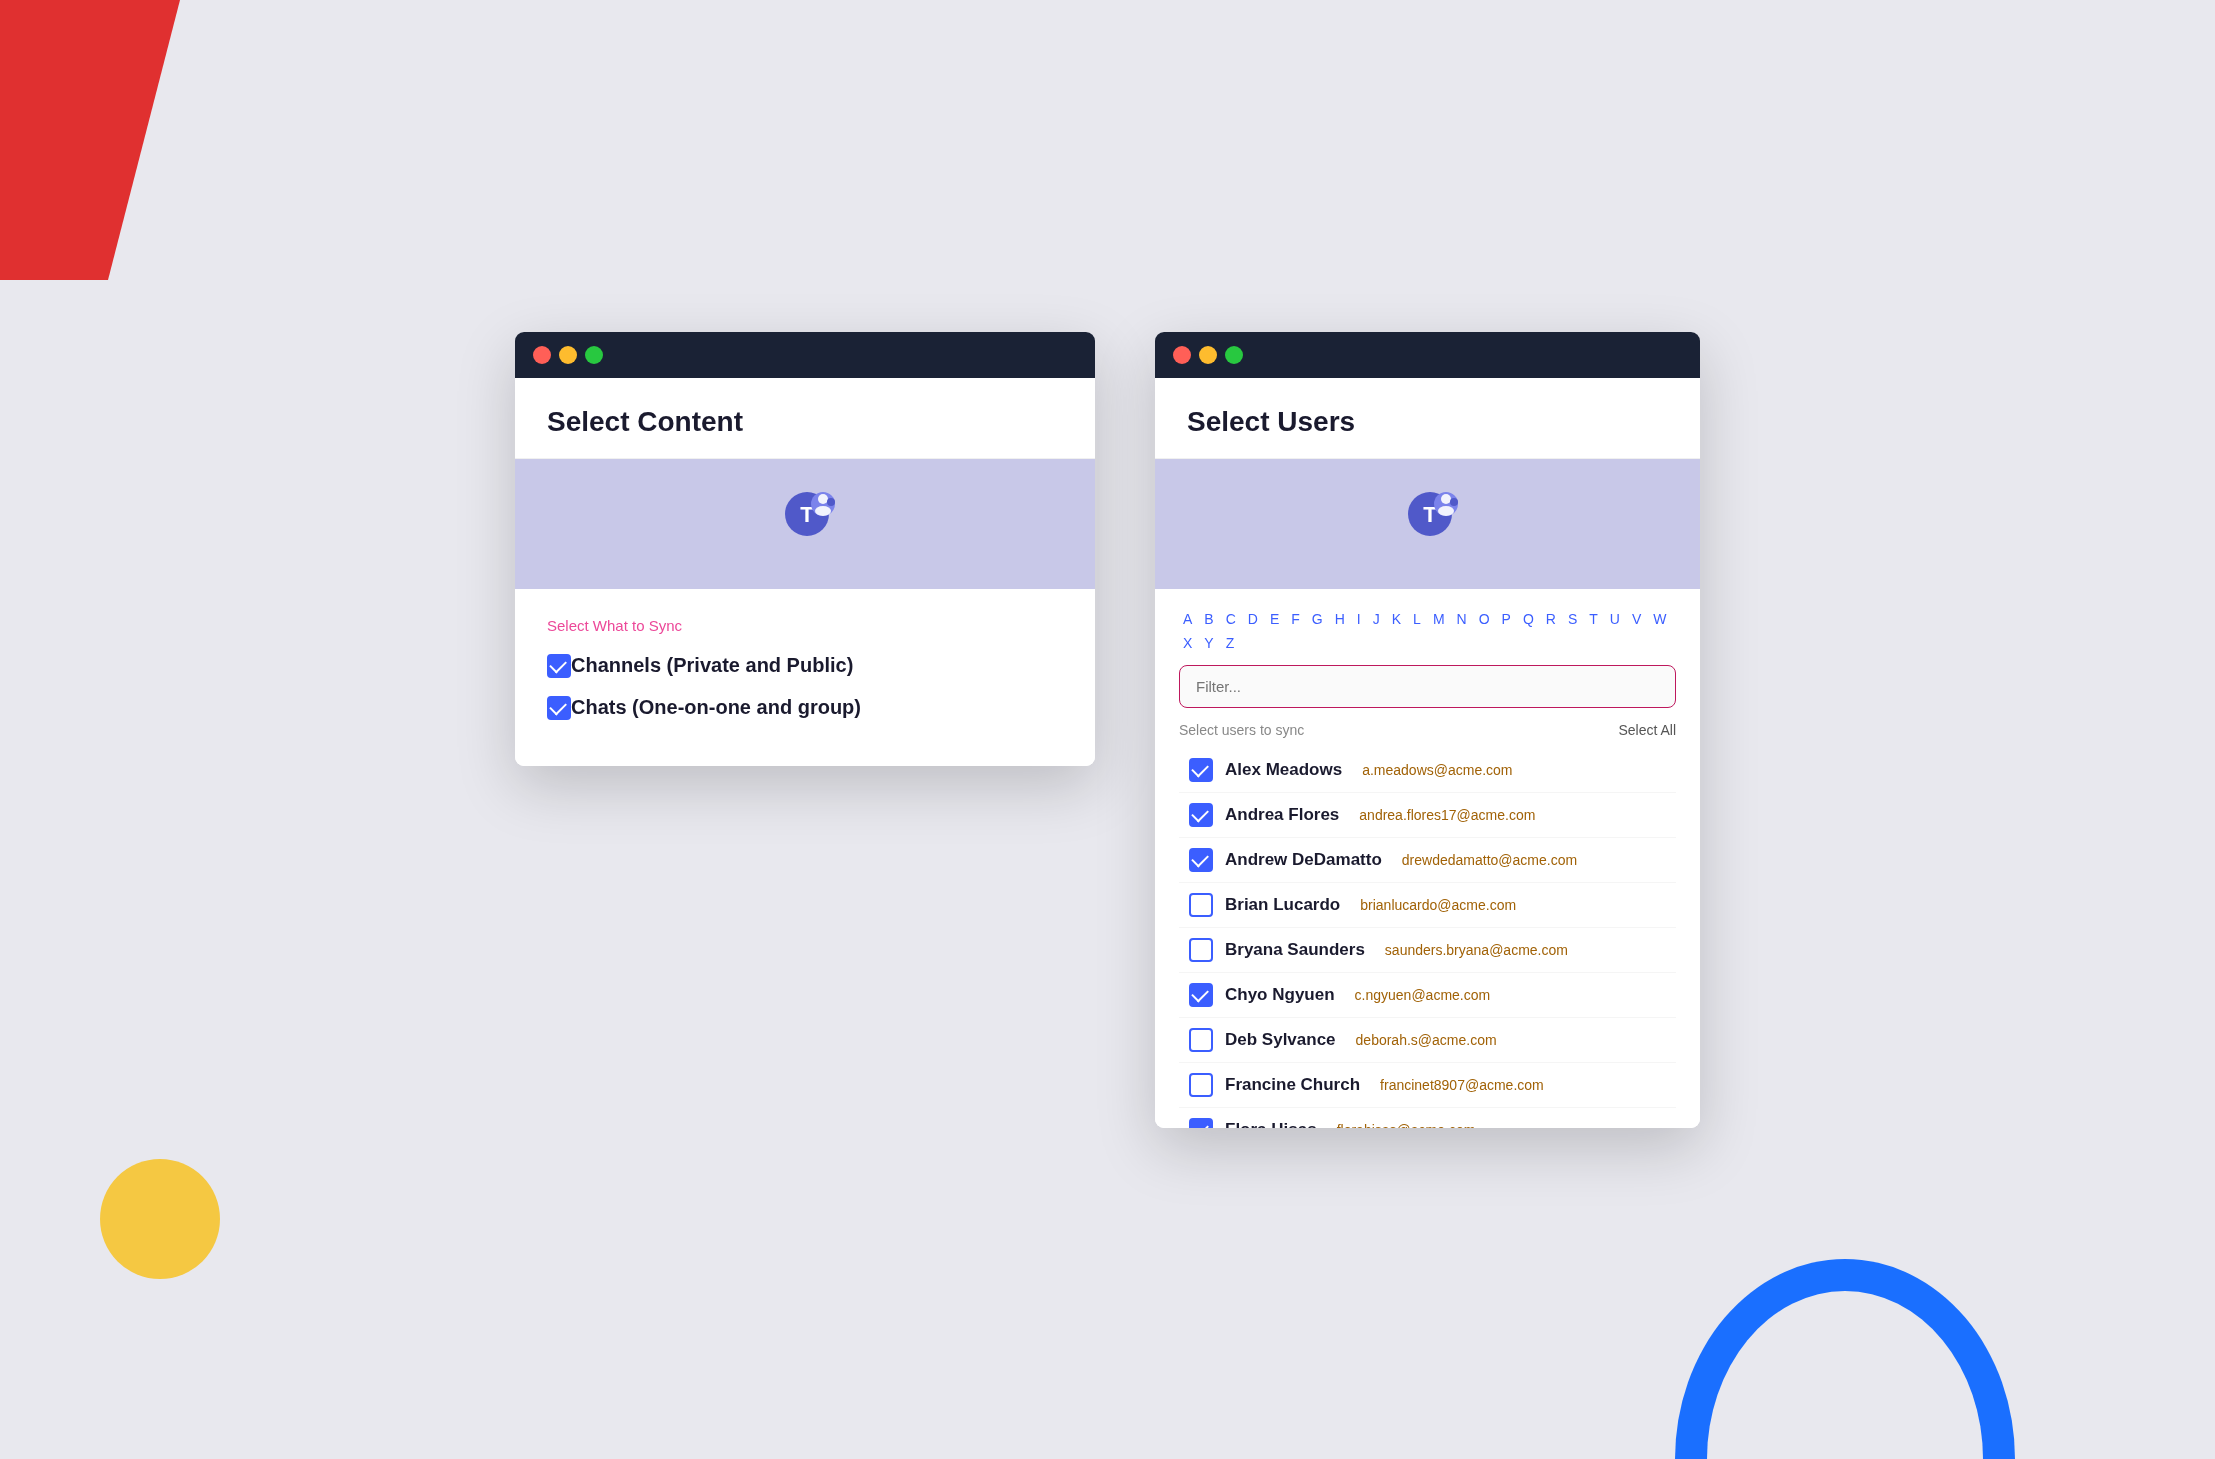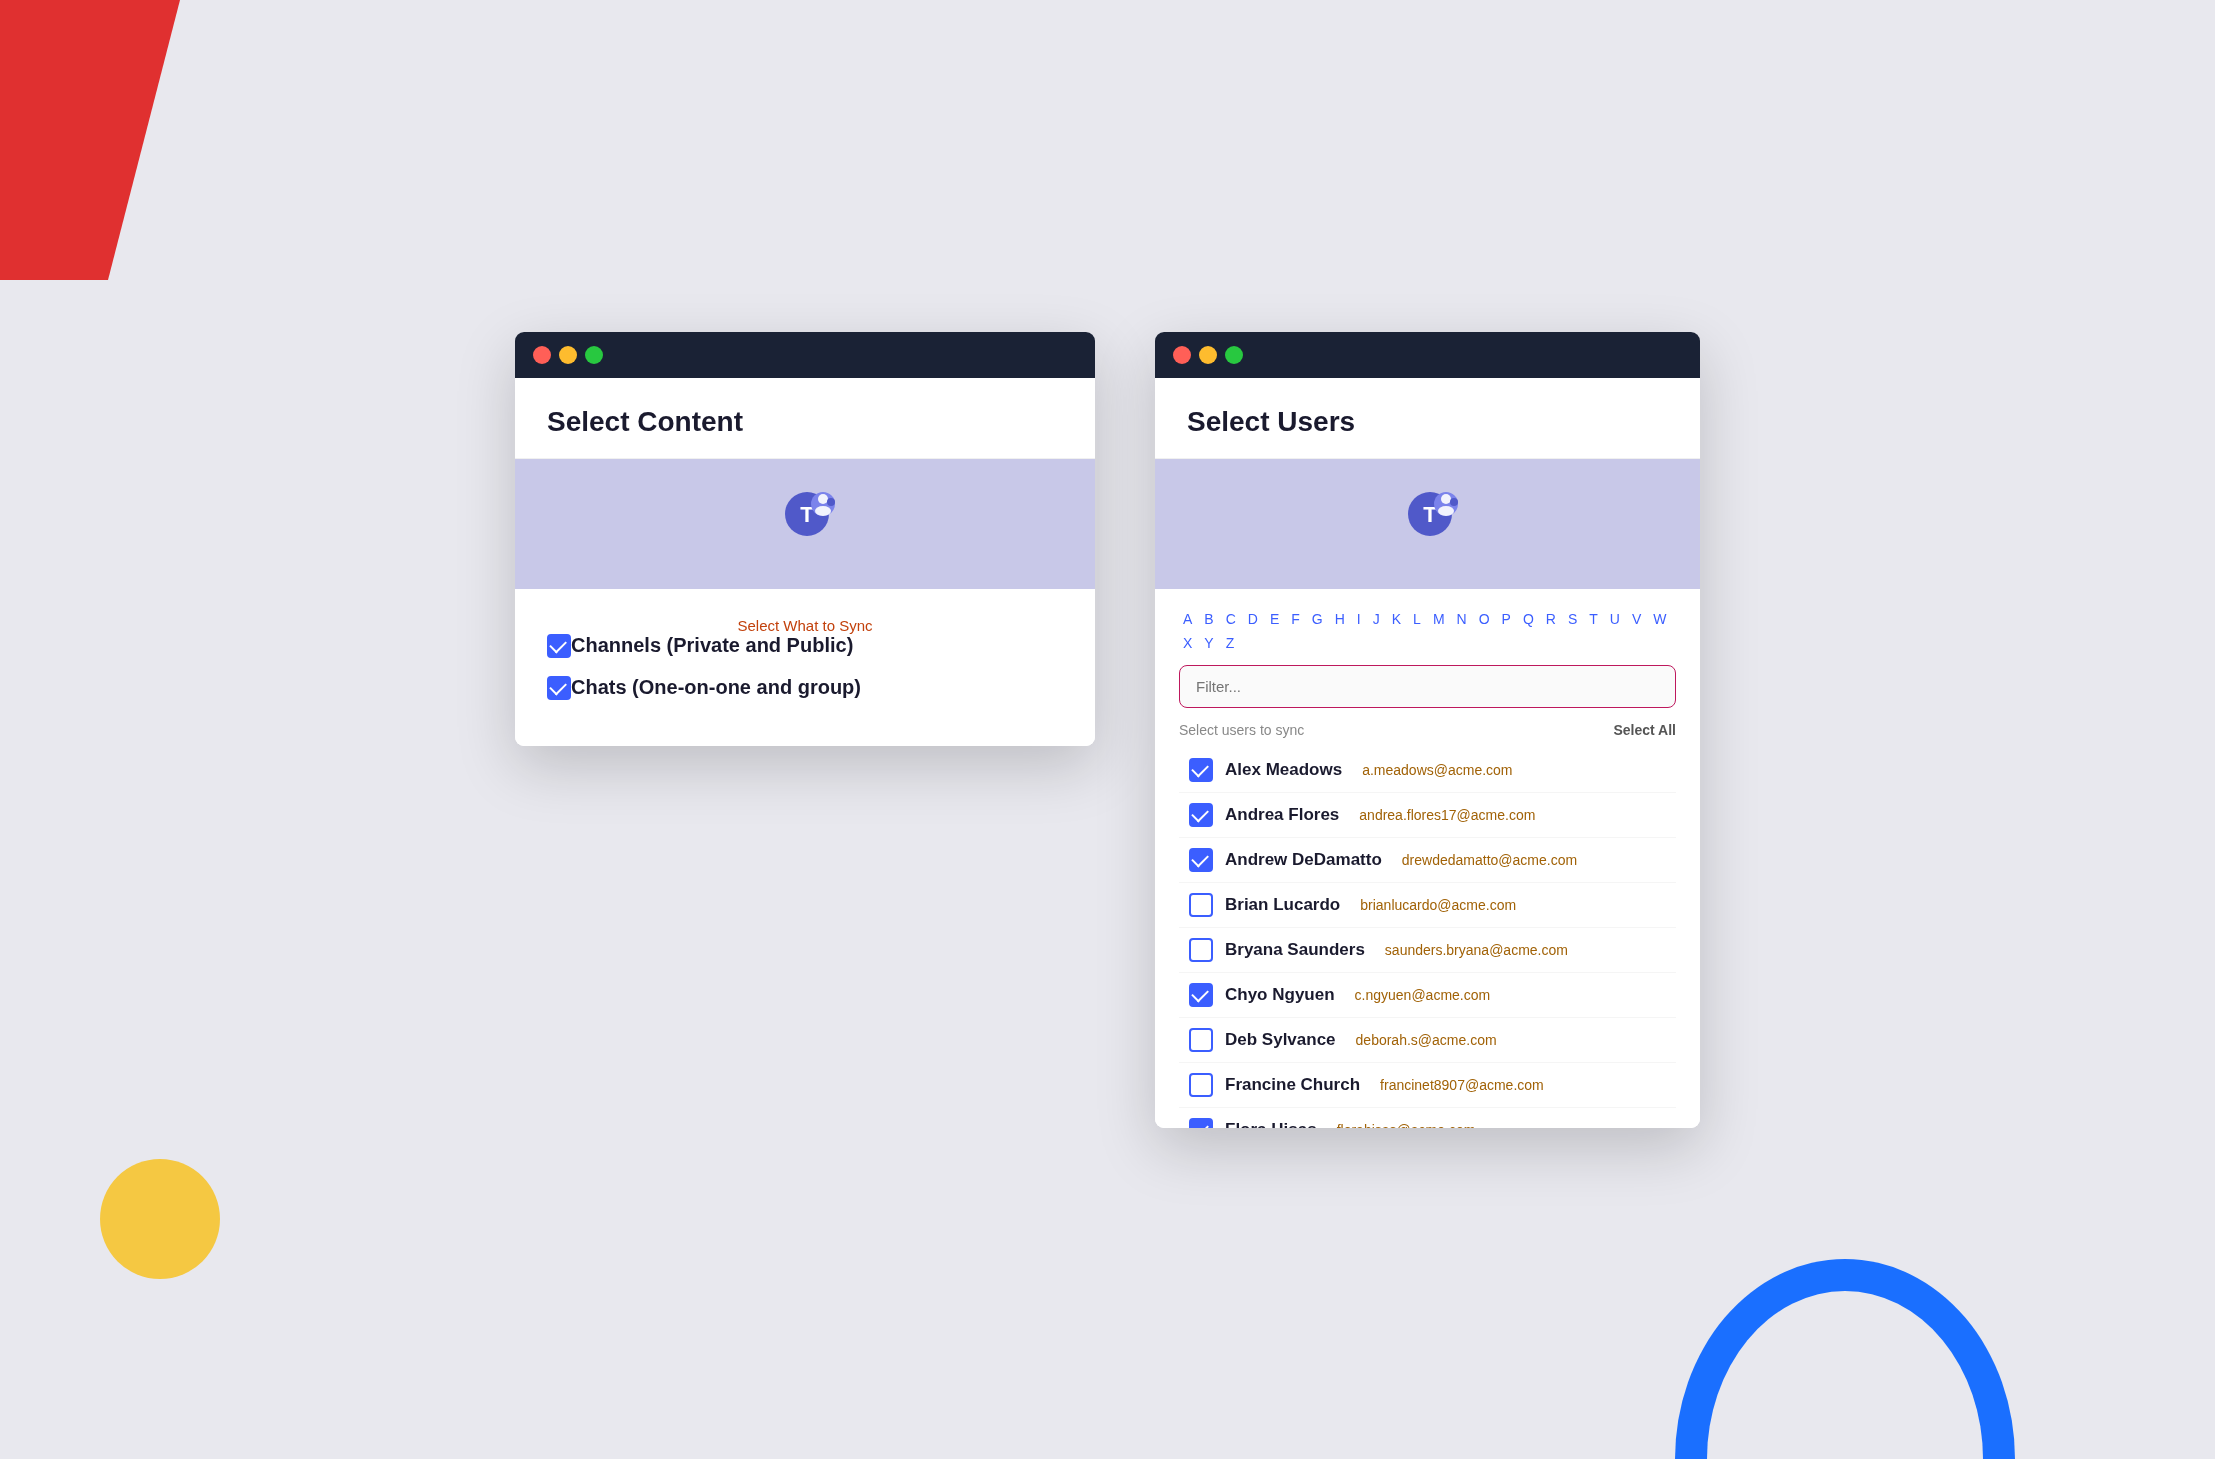--- a/index.html
+++ b/index.html
@@ -114,22 +114,22 @@
       width: 80px;
       height: 80px;
     }
 
     .content-section {
       padding: 28px 32px;
     }
 
     .section-label {
       font-size: 15px;
-      color: #c2410c;
-      text-align: center;
+      color: #ec4899;
+      margin-bottom: 20px;
     }
 
     .checkbox-row {
       display: flex;
       align-items: center;
       margin-bottom: 18px;
     }
     .checkbox-box {
       width: 24px;
       height: 24px;
@@ -202,21 +202,21 @@
       align-items: center;
     }
     .users-label {
       font-size: 14px;
       color: #888;
     }
     .select-all-btn {
       font-size: 14px;
       color: #555;
       cursor: pointer;
-      font-weight: 700;
+      font-weight: 400;
     }
 
     .users-list {
       padding: 0 24px;
       max-height: 380px;
       overflow-y: auto;
       position: relative;
     }
 
     .user-row {

